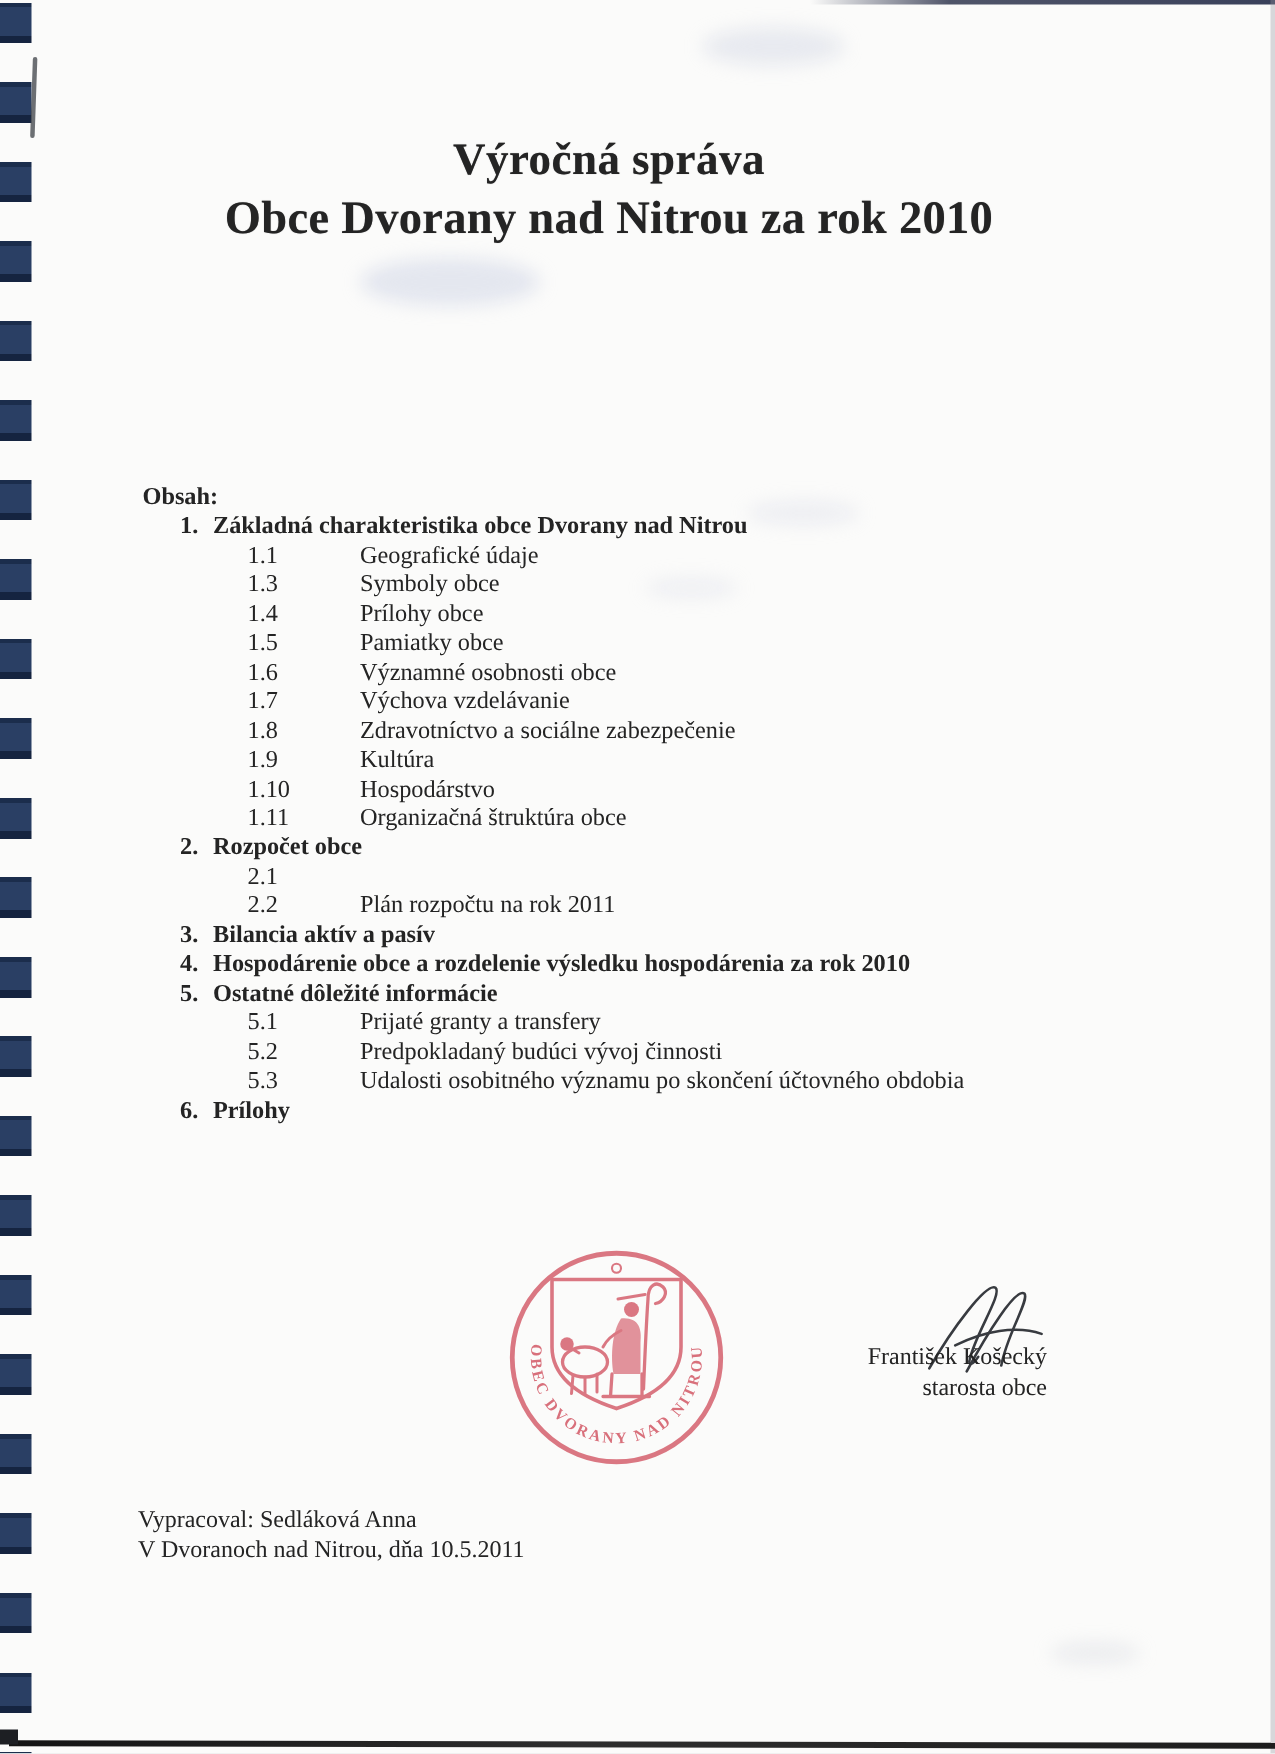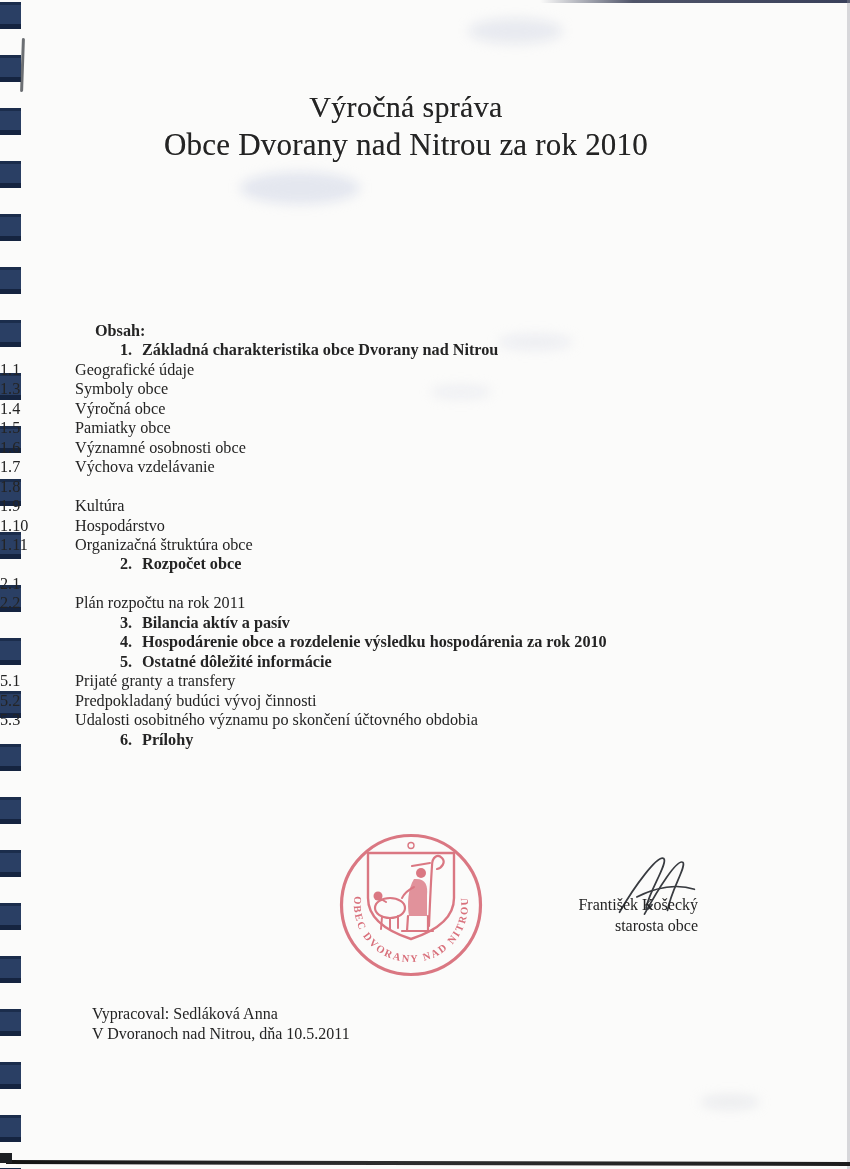--- a/index.html
+++ b/index.html
@@ -46,33 +46,33 @@
   .smudge{position:absolute;border-radius:50%;filter:blur(6px);}
   .sm1{left:240px;top:172px;width:120px;height:32px;background:rgba(200,206,226,.45);}
   .sm2{left:468px;top:18px;width:95px;height:26px;background:rgba(206,210,224,.40);}
   .sm3{left:498px;top:334px;width:75px;height:16px;background:rgba(212,216,230,.35);}
   .sm4{left:430px;top:385px;width:62px;height:14px;background:rgba(212,216,230,.30);}
   .sm5{left:700px;top:1095px;width:60px;height:14px;background:rgba(205,208,218,.35);}
 
   
   .title-block{
     position:absolute;top:88px;left:0;width:812px;text-align:center;
-    font-weight:400;line-height:38px;
+    font-weight:700;line-height:38px;
     text-shadow:0 0 .5px rgba(30,30,30,.5);
   }
   .title-line1{font-size:30px;letter-spacing:.3px;}
   .title-line2{font-size:31px;letter-spacing:.2px;}
 
   
   .toc{position:absolute;top:322px;left:0;width:820px;font-size:16.2px;line-height:19.45px;}
   .toc-heading{font-weight:700;padding-left:95px;}
   .toc-row{display:flex;}
   .toc-row.l1{font-weight:700;padding-left:120px;}
   .toc-row.l1 .num{width:22px;flex:0 0 auto;}
-  .toc-row.l2{}
+  .toc-row.l2{padding-left:165px;}
   .toc-row.l2 .num{width:75px;flex:0 0 auto;}
   .toc-row .lbl{flex:1 1 auto;}
 
   
   .seal{position:absolute;left:338px;top:832px;width:146px;height:146px;}
   .signature-svg{position:absolute;left:608px;top:846px;width:96px;height:74px;}
   .sign-block{position:absolute;left:508px;top:894px;width:190px;text-align:right;font-size:16px;line-height:21px;}
 
   
   .footer-block{position:absolute;left:92px;top:1004px;font-size:16px;line-height:19.5px;}
@@ -109,36 +109,37 @@
     <div class="toc-row l2">
         <span class="num">1.1</span>
         <span class="lbl">Geografické údaje</span>
       </div>
     <div class="toc-row l2">
         <span class="num">1.3</span>
         <span class="lbl">Symboly obce</span>
       </div>
     <div class="toc-row l2">
         <span class="num">1.4</span>
-        <span class="lbl">Výročná obce</span>
+        <span class="lbl">Prílohy obce</span>
       </div>
     <div class="toc-row l2">
         <span class="num">1.5</span>
         <span class="lbl">Pamiatky obce</span>
       </div>
     <div class="toc-row l2">
         <span class="num">1.6</span>
         <span class="lbl">Významné osobnosti obce</span>
       </div>
     <div class="toc-row l2">
         <span class="num">1.7</span>
         <span class="lbl">Výchova vzdelávanie</span>
       </div>
     <div class="toc-row l2">
         <span class="num">1.8</span>
+        <span class="lbl">Zdravotníctvo a sociálne zabezpečenie</span>
       </div>
     <div class="toc-row l2">
         <span class="num">1.9</span>
         <span class="lbl">Kultúra</span>
       </div>
     <div class="toc-row l2">
         <span class="num">1.10</span>
         <span class="lbl">Hospodárstvo</span>
       </div>
     <div class="toc-row l2">

